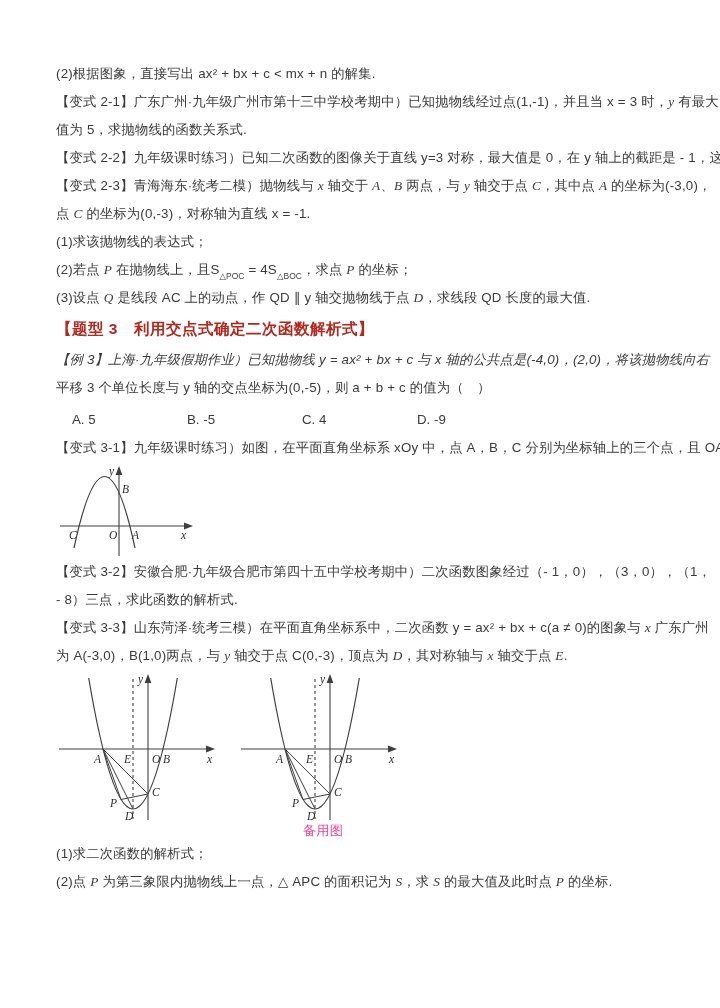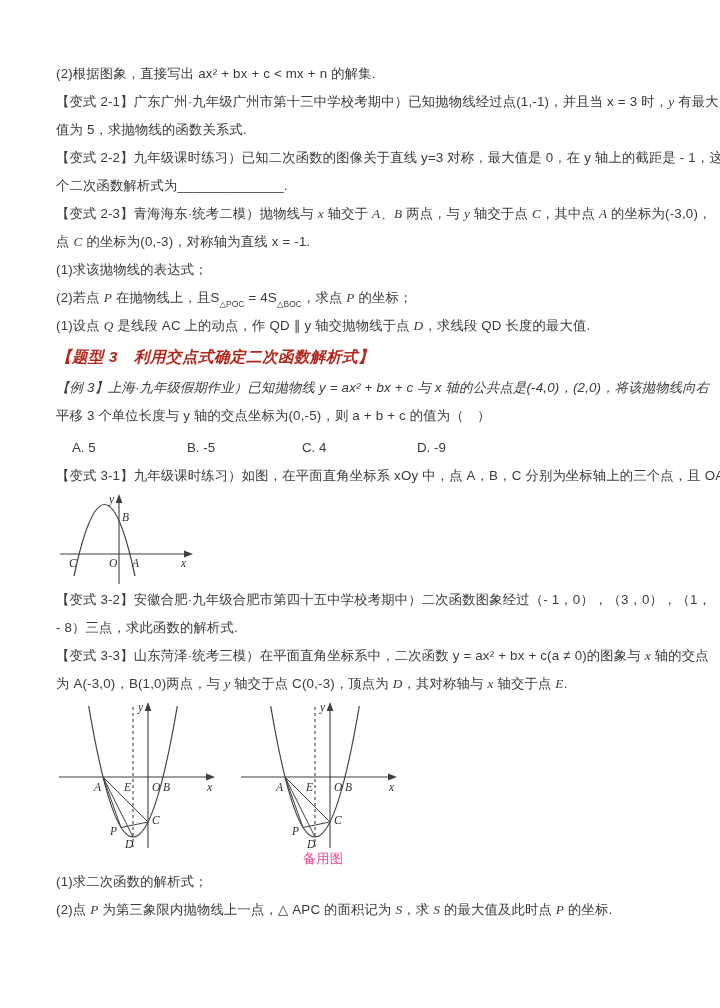--- a/index.html
+++ b/index.html
@@ -1,21 +1,21 @@
 <!DOCTYPE html>
 <html><head>
 <meta charset="utf-8">
 <style>
   html,body{margin:0;padding:0;background:#ffffff;}
   body{width:720px;height:1008px;overflow:hidden;
        font-family:"Liberation Sans","DejaVu Sans",sans-serif;color:#3a3a3a;}
   .doc{box-sizing:border-box;width:720px;height:708px;padding:60px 34px 0 56px;position:relative;}
   .line{height:28px;line-height:28px;font-size:13.3px;white-space:nowrap;letter-spacing:0.2px;}
   .title-line{height:30px;line-height:30px;margin-top:2px;font-size:15.5px;font-weight:bold;
-              color:#b3271e;letter-spacing:0.5px;font-style:italic;}
+              color:#b3271e;letter-spacing:0.5px;}
   .r-i{font-style:italic;font-family:"Liberation Serif","DejaVu Serif",serif;}
   .r-sub{font-size:8.5px;vertical-align:-5px;letter-spacing:0;}
   .choice-row{display:flex;height:28px;line-height:28px;font-size:13.3px;padding-left:16px;margin-top:4px;}
   .choice{width:115px;flex:0 0 auto;}
   .fig31{height:96px;}
   .figs-row{display:flex;gap:12px;height:170px;align-items:flex-start;}
   .figwrap{display:flex;flex-direction:column;align-items:center;}
   .fig-caption{width:170px;height:18px;line-height:18px;text-align:center;font-size:13.3px;color:#ec4899;}
   svg{display:block;}
   .ax{stroke:#3f3f3f;stroke-width:1.1;fill:none;}
@@ -27,26 +27,25 @@
 </style>
 </head>
 <body>
 
 <div class="doc">
 
   <div class="line"><span>(2)根据图象，直接写出 ax² + bx + c &lt; mx + n 的解集.</span></div>
   <div class="line"><span>【变式 2-1】广东广州·九年级广州市第十三中学校考期中）已知抛物线经过点(1,-1)，并且当 x = 3 时，</span><span class="r-i">y</span><span> 有最大</span></div>
   <div class="line"><span>值为 5，求抛物线的函数关系式.</span></div>
   <div class="line"><span>【变式 2-2】九年级课时练习）已知二次函数的图像关于直线 y=3 对称，最大值是 0，在 y 轴上的截距是 - 1，这</span></div>
-  <div class="line"><span>个二次函数解析式为______________.</span></div>
   <div class="line"><span>【变式 2-3】青海海东·统考二模）抛物线与 </span><span class="r-i">x</span><span> 轴交于 </span><span class="r-i">A</span><span>、</span><span class="r-i">B</span><span> 两点，与 </span><span class="r-i">y</span><span> 轴交于点 </span><span class="r-i">C</span><span>，其中点 </span><span class="r-i">A</span><span> 的坐标为(-3,0)，</span></div>
   <div class="line"><span>点 </span><span class="r-i">C</span><span> 的坐标为(0,-3)，对称轴为直线 x = -1.</span></div>
   <div class="line"><span>(1)求该抛物线的表达式；</span></div>
   <div class="line"><span>(2)若点 </span><span class="r-i">P</span><span> 在抛物线上，且S</span><span class="r-sub">△POC</span><span> = 4S</span><span class="r-sub">△BOC</span><span>，求点 </span><span class="r-i">P</span><span> 的坐标；</span></div>
-  <div class="line"><span>(1)设点 </span><span class="r-i">Q</span><span> 是线段 AC 上的动点，作 QD ∥ y 轴交抛物线于点 </span><span class="r-i">D</span><span>，求线段 QD 长度的最大值.</span></div>
+  <div class="line"><span>(3)设点 </span><span class="r-i">Q</span><span> 是线段 AC 上的动点，作 QD ∥ y 轴交抛物线于点 </span><span class="r-i">D</span><span>，求线段 QD 长度的最大值.</span></div>
 
   <div class="title-line"><span>【题型 3　利用交点式确定二次函数解析式】</span></div>
 
   <div class="line" style="margin-top:2px;font-style:italic;"><span>【例 3】上海·九年级假期作业）已知抛物线 y = ax² + bx + c 与 x 轴的公共点是(-4,0)，(2,0)，将该抛物线向右</span></div>
   <div class="line"><span>平移 3 个单位长度与 y 轴的交点坐标为(0,-5)，则 a + b + c 的值为（　）</span></div>
 
   <div class="choice-row">
     <span class="choice">A. 5</span>
     <span class="choice">B. -5</span>
     <span class="choice">C. 4</span>
@@ -66,21 +65,21 @@
       <text class="lbl" x="125" y="77">x</text>
       <text class="lbl" x="13" y="77">C</text>
       <text class="lbl" x="53" y="77">O</text>
       <text class="lbl" x="76" y="77">A</text>
       <text class="lbl" x="66" y="31">B</text>
     </svg>
   </div>
 
   <div class="line"><span>【变式 3-2】安徽合肥·九年级合肥市第四十五中学校考期中）二次函数图象经过（- 1，0），（3，0），（1，</span></div>
   <div class="line"><span>- 8）三点，求此函数的解析式.</span></div>
-  <div class="line"><span>【变式 3-3】山东菏泽·统考三模）在平面直角坐标系中，二次函数 y = ax² + bx + c(a ≠ 0)的图象与 </span><span class="r-i">x</span><span> 轴的交点</span></div>
+  <div class="line"><span>【变式 3-3】山东菏泽·统考三模）在平面直角坐标系中，二次函数 y = ax² + bx + c(a ≠ 0)的图象与 </span><span class="r-i">x</span><span> 广东广州</span></div>
   <div class="line"><span>为 A(-3,0)，B(1,0)两点，与 </span><span class="r-i">y</span><span> 轴交于点 C(0,-3)，顶点为 </span><span class="r-i">D</span><span>，其对称轴与 </span><span class="r-i">x</span><span> 轴交于点 </span><span class="r-i">E</span><span>.</span></div>
 
   <div class="figs-row">
 
     <div class="figwrap">
       <svg width="170" height="152" viewBox="0 0 170 152">
         <line class="ax" x1="3" y1="79" x2="153" y2="79"></line>
         <path class="ah" d="M 159 79 L 150 75.6 L 150 82.4 Z"></path>
         <line class="ax" x1="92" y1="9" x2="92" y2="150"></line>
         <path class="ah" d="M 92 4 L 88.6 13 L 95.4 13 Z"></path>

